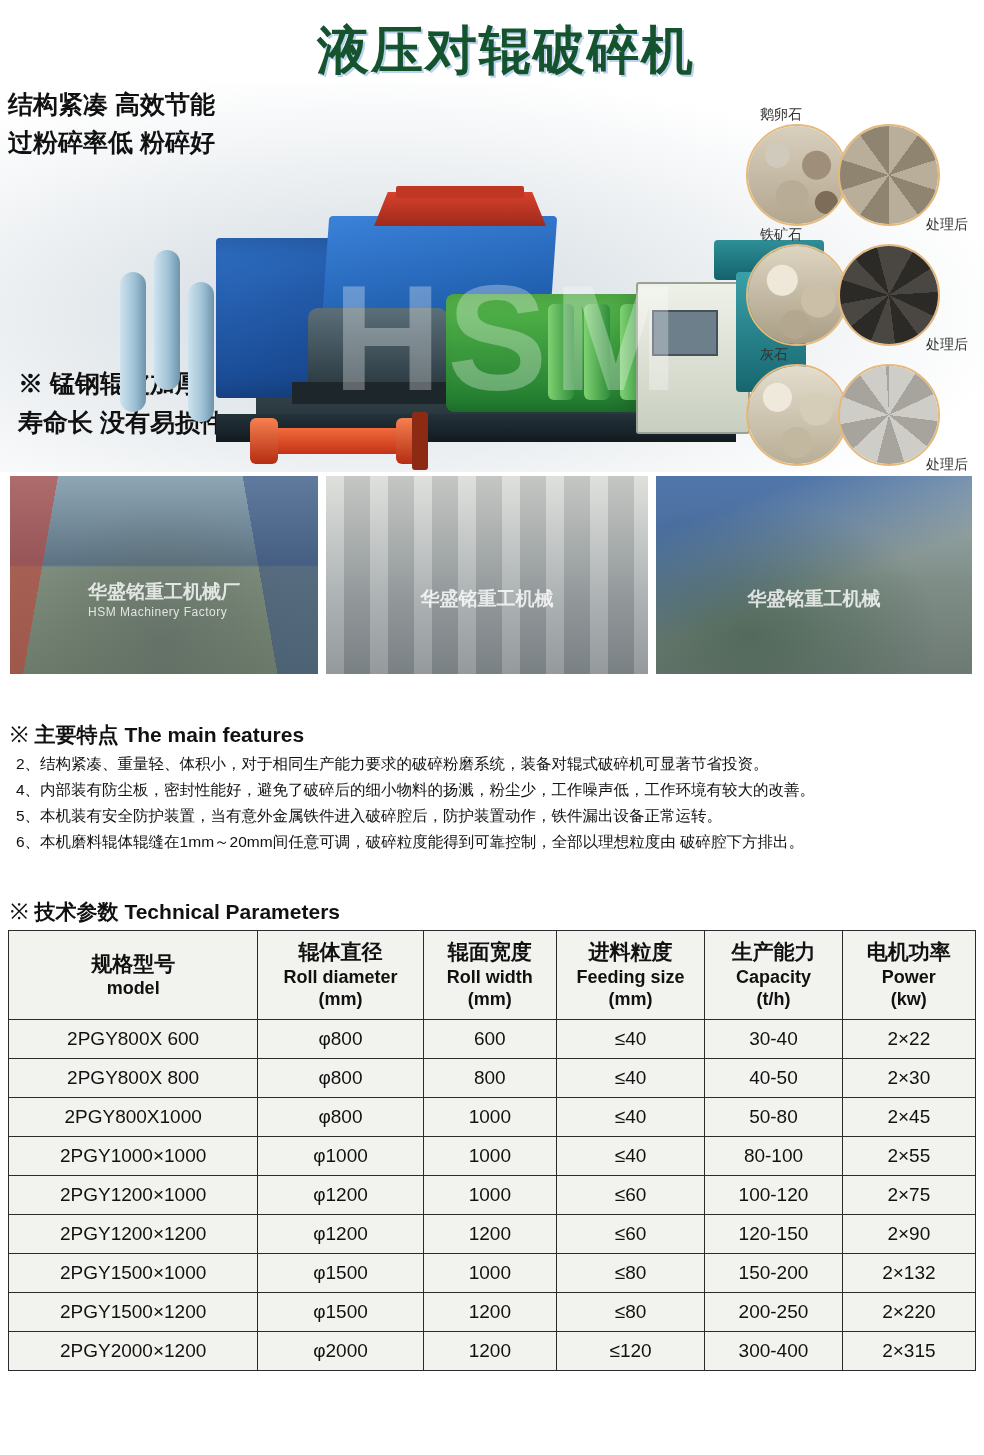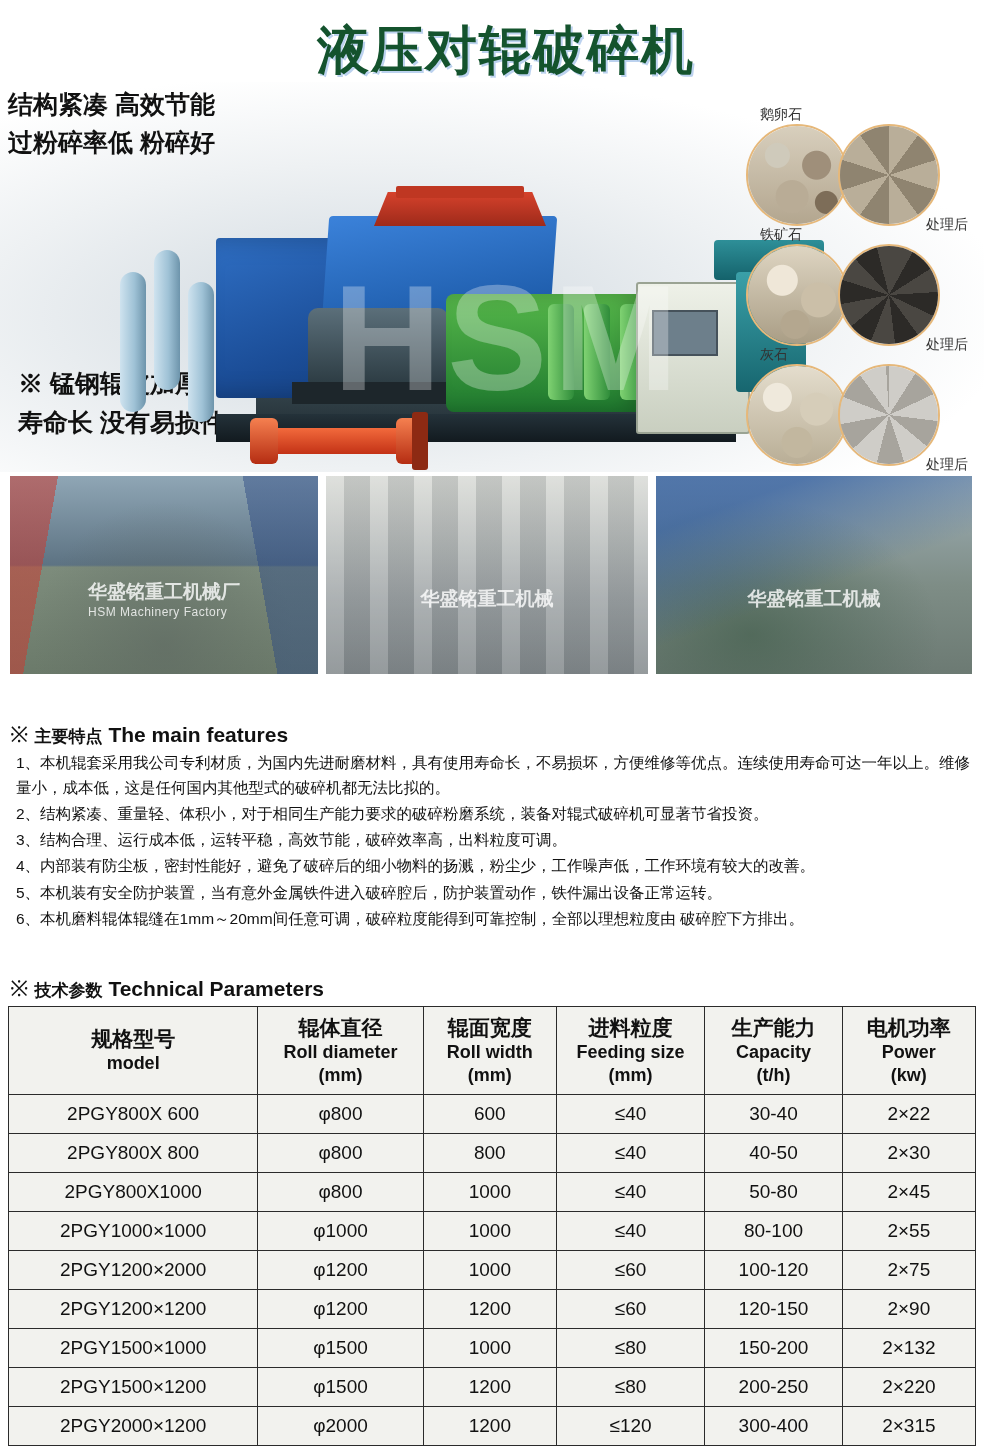--- a/index.html
+++ b/index.html
@@ -148,21 +148,21 @@
   .ph-shapes-3{position:absolute;inset:0;background:
      linear-gradient(160deg, rgba(30,80,160,.6) 18% , transparent 55%),
      radial-gradient(ellipse at 30% 80%, rgba(60,90,70,.6), transparent 60%);}
 
   
   .sec-head{
     display:flex;align-items:baseline;gap:6px;
     padding:6px 10px 2px 10px;
   }
   .sec-mark{font-size:22px;line-height:1;}
-  .sec-cn{font-size:17px;font-weight:bold;}
+  .sec-cn{font-size:21px;font-weight:bold;}
   .sec-en{font-size:21px;font-weight:bold;margin-top:37px;}
   .features{padding:0 12px 2px 16px;}
   .feat{
     font-size:15.5px;
     line-height:1.62;
     color:#111;
     margin:0 0 1px 0;
     text-indent:0;
   }
 
@@ -299,23 +299,21 @@
       <div class="ph-wm">华盛铭重工机械</div>
     </div>
   </div>
 
   <div class="sec-head">
     <span class="sec-mark">※</span>
     <span class="sec-cn">主要特点</span>
     <span class="sec-en">The main features</span>
   </div>
   <div class="features">
-    <p class="feat">1、本机辊套采用我公司专利材质，为国内先进耐磨材料，具有使用寿命长，不易损坏，方便维修等优点。连续使用寿命可达一年以上。维修量小，成本低，这是任何国内其他型式的破碎机都无法比拟的。</p>
     <p class="feat">2、结构紧凑、重量轻、体积小，对于相同生产能力要求的破碎粉磨系统，装备对辊式破碎机可显著节省投资。</p>
-    <p class="feat">3、结构合理、运行成本低，运转平稳，高效节能，破碎效率高，出料粒度可调。</p>
     <p class="feat">4、内部装有防尘板，密封性能好，避免了破碎后的细小物料的扬溅，粉尘少，工作噪声低，工作环境有较大的改善。</p>
     <p class="feat">5、本机装有安全防护装置，当有意外金属铁件进入破碎腔后，防护装置动作，铁件漏出设备正常运转。</p>
     <p class="feat">6、本机磨料辊体辊缝在1mm～20mm间任意可调，破碎粒度能得到可靠控制，全部以理想粒度由 破碎腔下方排出。</p>
   </div>
 
   <div class="sec-head">
     <span class="sec-mark">※</span>
     <span class="sec-cn">技术参数</span>
     <span class="sec-en">Technical Parameters</span>
   </div>
@@ -390,21 +388,21 @@
         </tr>
         <tr>
           <td>2PGY1000×1000</td>
           <td>φ1000</td>
           <td>1000</td>
           <td>≤40</td>
           <td>80-100</td>
           <td>2×55</td>
         </tr>
         <tr>
-          <td>2PGY1200×2000</td>
+          <td>2PGY1200×1000</td>
           <td>φ1200</td>
           <td>1000</td>
           <td>≤60</td>
           <td>100-120</td>
           <td>2×75</td>
         </tr>
         <tr>
           <td>2PGY1200×1200</td>
           <td>φ1200</td>
           <td>1200</td>

